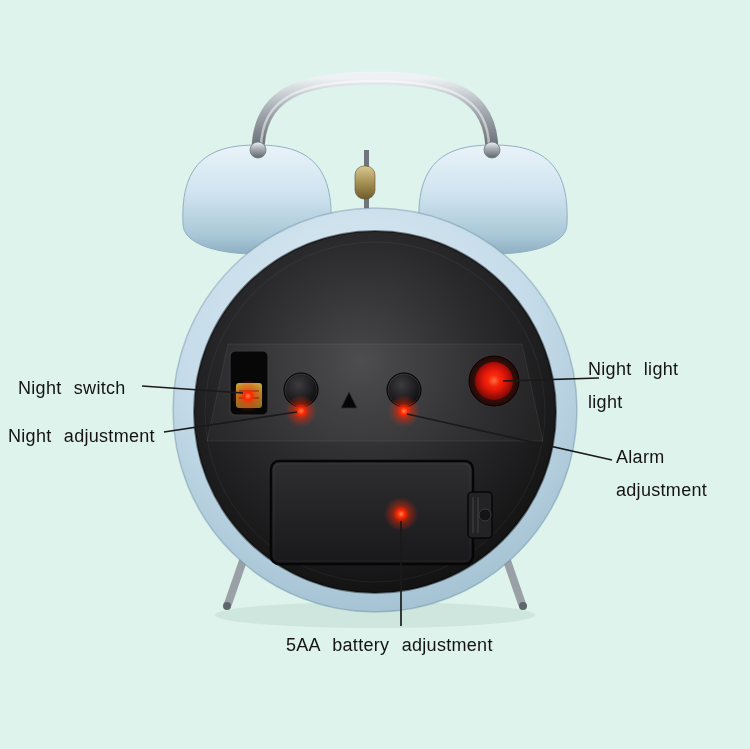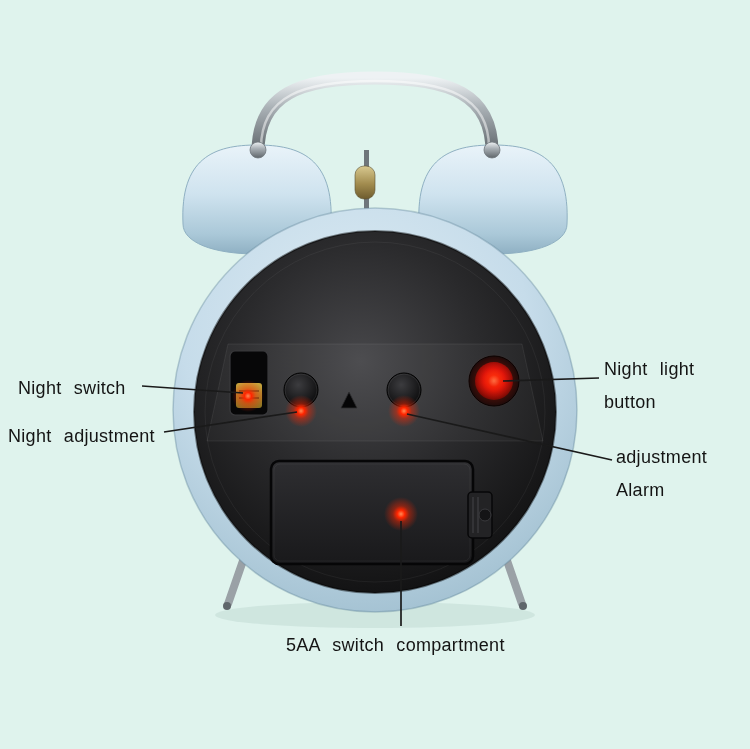--- a/index.html
+++ b/index.html
@@ -17,21 +17,21 @@
   .stage svg{position:absolute;left:0;top:0;}
   .leader line{stroke:var(--leader-line,#1a1a1a);stroke-width:1.7;}
   .label{
     position:absolute; color:var(--label-text,#141414);
     font-size:18px; font-weight:400; letter-spacing:0.3px; word-spacing:7px;
     white-space:nowrap; line-height:33px;
   }
   .label .line{display:block;}
   .lab-alarm-switch{left:18px;top:372px;}
   .lab-time-adjustment{left:8px;top:420px;}
-  .lab-night-light{left:604px;top:353px;}
+  .lab-night-light{left:588px;top:353px;}
   .lab-alarm-adjustment{left:616px;top:441px;}
   .lab-battery{left:286px;top:629px;}
 </style>
 </head>
 <body>
 
 <div class="stage">
 
   <svg width="750" height="749" viewBox="0 0 750 749">
     <defs>
@@ -171,21 +171,21 @@
       <line x1="599" y1="378" x2="503" y2="381"></line>
       <line x1="612" y1="460" x2="407" y2="414"></line>
       <line x1="401" y1="626" x2="401" y2="521"></line>
     </g>
   </svg>
 
   <div class="label lab-alarm-switch">Night switch</div>
   <div class="label lab-time-adjustment">Night adjustment</div>
   <div class="label lab-night-light">
     <span class="line">Night light</span>
-    <span class="line">button</span>
+    <span class="line">light</span>
   </div>
   <div class="label lab-alarm-adjustment">
+    <span class="line">Alarm</span>
     <span class="line">adjustment</span>
-    <span class="line">Alarm</span>
   </div>
-  <div class="label lab-battery">5AA switch compartment</div>
+  <div class="label lab-battery">5AA battery adjustment</div>
 
 </div>
 
 </body></html>

